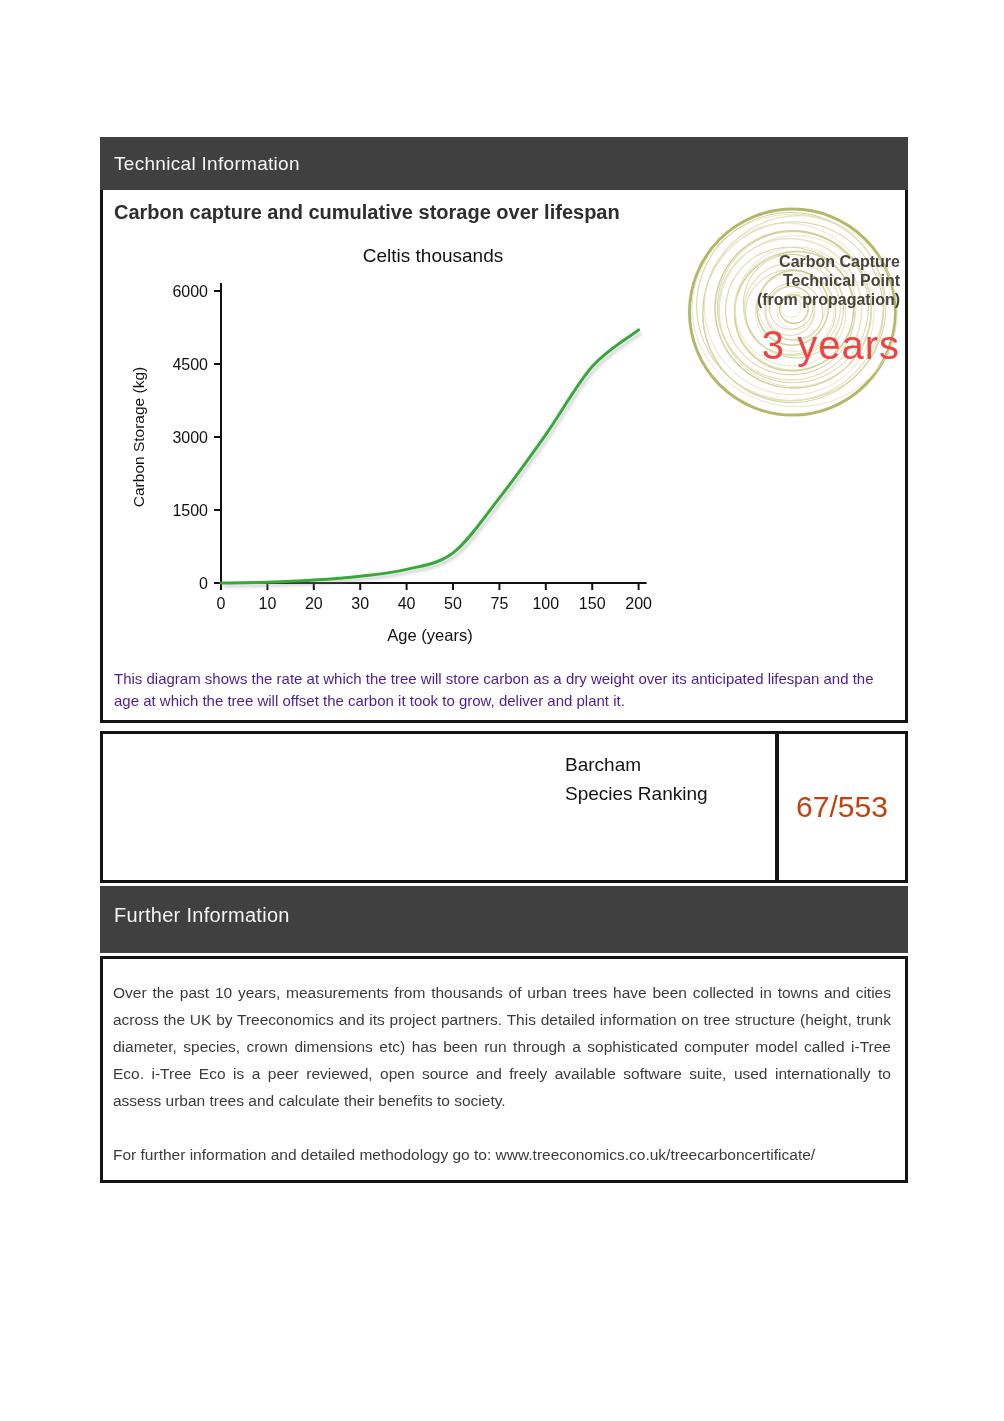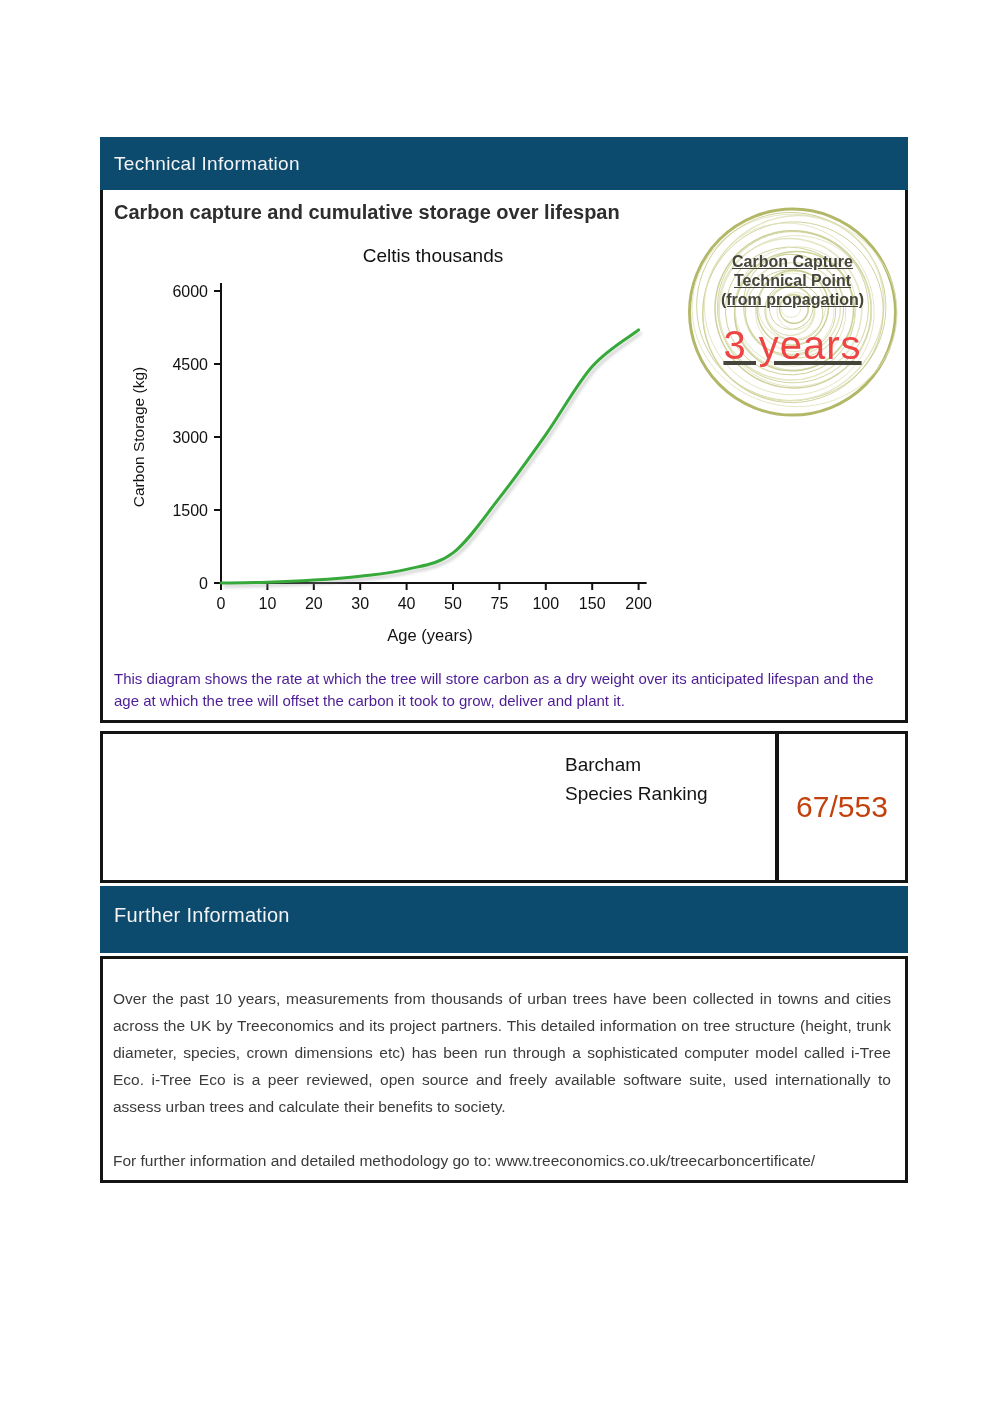--- a/index.html
+++ b/index.html
@@ -2,56 +2,56 @@
 <html><head>
 <meta charset="utf-8">
 <style>
   html,body{margin:0;padding:0;}
   body{
     width:1004px;height:1421px;position:relative;background:#ffffff;
     font-family:"Liberation Sans","DejaVu Sans",sans-serif;overflow:hidden;
   }
   .sheet{position:absolute;left:100px;top:137px;width:808px;}
   .band{
-    box-sizing:border-box;height:53px;background:#0c4a6e;color:#f4f4f4;
+    box-sizing:border-box;height:53px;background:#404040;color:#f4f4f4;
     font-size:19px;letter-spacing:.3px;display:flex;align-items:center;padding-left:14px;
   }
   .band.tall{height:67px;align-items:flex-start;padding-top:18px;font-size:20px;}
   .frame{
     box-sizing:border-box;border:3px solid #141414;background:#ffffff;position:relative;
   }
   #chart-box{height:533px;border-top:none;}
   .box-heading{
     position:absolute;left:11px;top:11px;font-size:20px;font-weight:bold;color:#2e2e2e;
   }
   #chart-wrap{position:absolute;left:14px;top:55px;width:560px;}
   #chart-title{margin-left:104px;width:424px;text-align:center;font-size:19px;color:#111;height:22px;line-height:22px;margin-bottom:6px;}
   #y-axis-label{
     position:absolute;left:22px;top:192px;transform:translate(-50%,-50%) rotate(-90deg);
     white-space:nowrap;font-size:15.5px;color:#111;
   }
   #badge{position:absolute;right:5px;top:12px;width:215px;height:215px;}
   #badge svg{position:absolute;left:0;top:0;}
   #badge-text{
-    position:absolute;left:0;top:50px;width:100%;text-align:center;color:#45453b;text-decoration:underline;
+    position:absolute;left:0;top:50px;width:100%;text-align:right;color:#45453b;
   }
   #badge-text .b-line{font-size:16px;font-weight:bold;line-height:19px;}
   #badge-value{margin-top:14px;font-size:40px;font-weight:normal;color:#4f4f4f;letter-spacing:1px;}
   #chart-desc{
     position:absolute;left:11px;right:15px;bottom:8px;font-size:15px;line-height:22px;color:#4c1d95;
   }
   #ranking-box{margin-top:8px;height:152px;display:flex;}
   #ranking-left{flex:1;position:relative;}
   #ranking-label{position:absolute;left:462px;top:16px;font-size:19px;line-height:29px;color:#141414;}
   #ranking-right{
     width:126px;border-left:4px solid #141414;display:flex;align-items:center;justify-content:center;
     font-size:30px;color:#c2410c;
   }
   #further-band{margin-top:3px;}
-  #further-box{margin-top:3px;height:227px;padding:26px 14px 0 10px;}
+  #further-box{margin-top:3px;height:227px;padding:20px 14px 0 10px;}
   #further-box p{margin:0;font-size:15.5px;line-height:27px;color:#3b3b3b;}
   #para1{text-align:justify;}
   #para2{margin-top:27px !important;}
   svg text{font-family:"Liberation Sans","DejaVu Sans",sans-serif;}
 </style>
 </head>
 <body>
 
 <div class="sheet">
 

